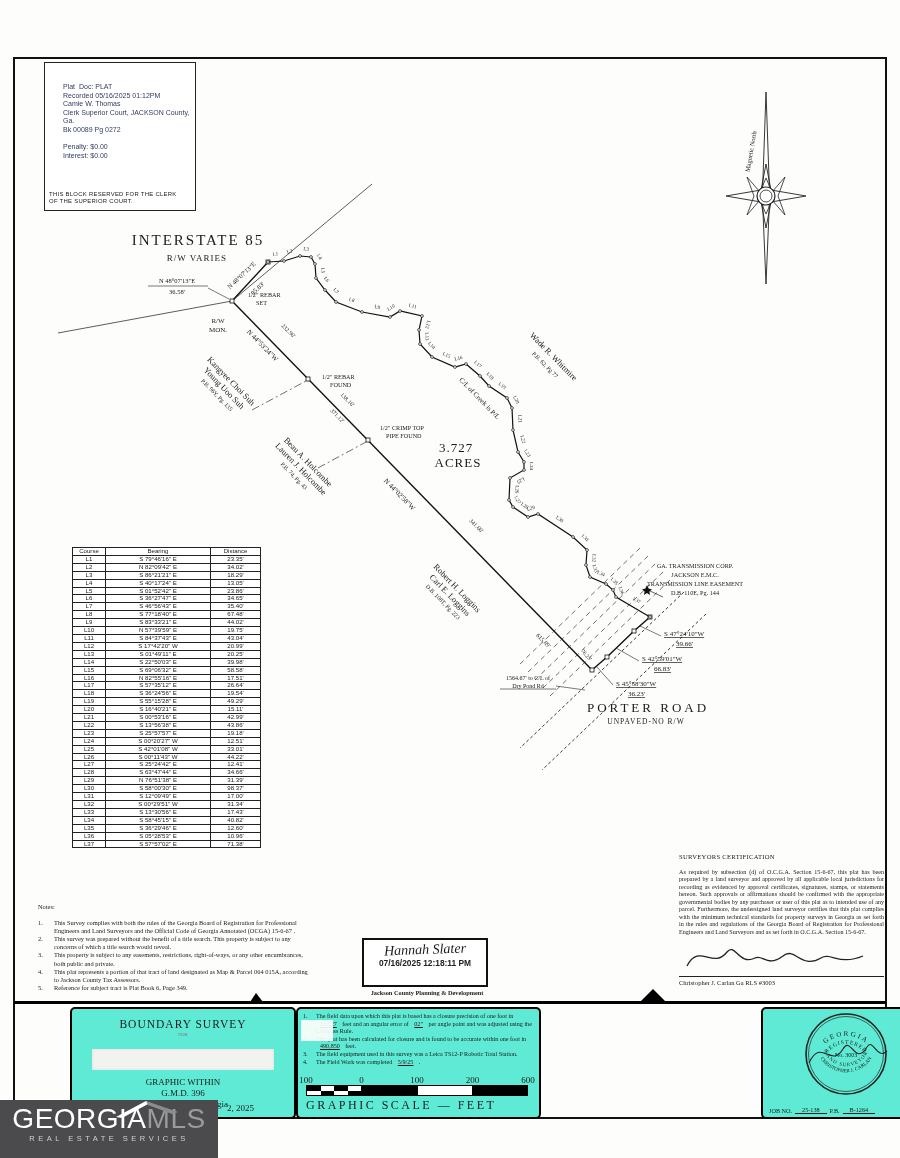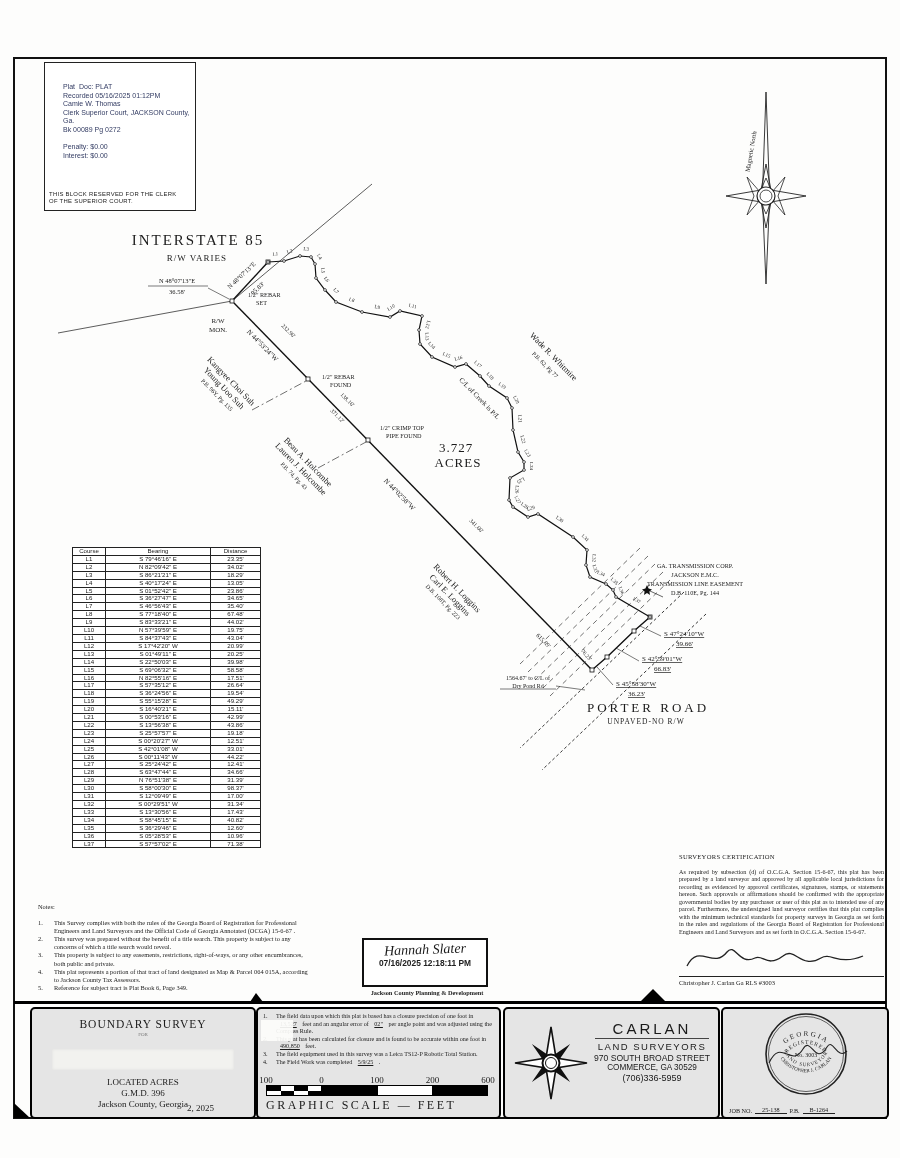--- a/index.html
+++ b/index.html
@@ -34,21 +34,21 @@
   
   .cert{left:679px;top:853px;width:205px;font-size:6.1px;line-height:7.5px;text-align:justify;}
   .cert-title{font-size:6.6px;margin-bottom:8px;letter-spacing:.3px;}
   .cert-name{border-top:1px solid #222;margin-top:1px;padding-top:2px;font-size:6.5px;text-align:left;}
   
   .approval{left:362px;top:938px;width:122px;height:45px;border:2px solid #111;background:#fff;text-align:center;}
   .approval-sig{font-style:italic;font-size:14px;margin-top:2px;transform:rotate(-2deg);}
   .approval-dt{font-family:"Liberation Sans",sans-serif;font-size:8.4px;font-weight:bold;color:#222;}
   .approval-agency{left:362px;top:989px;width:130px;text-align:center;font-size:6.3px;font-weight:bold;}
   
-  .bbox{border:2.5px solid #000;border-radius:5px;background:#e5e5e5;}
+  .bbox{border:2.5px solid #000;border-radius:5px;background:#5eead4;margin-left:40px;}
   .box1{left:30px;top:1007px;width:222px;height:108px;text-align:center;}
   .bs-title{font-size:11.5px;letter-spacing:1px;margin-top:9px;}
   .bs-for{font-size:5px;color:#777;margin-top:2px;}
   .bs-redact{position:absolute;left:20px;top:40px;width:182px;height:21px;background:#f2f2ef;
              box-shadow:inset 0 0 3px #ddd;color:#b9b9b4;font-size:8px;line-height:21px;}
   .bs-line{font-size:9px;line-height:11px;}
   .bs-date{position:absolute;right:40px;bottom:4px;font-size:9px;}
   .box2{left:256px;top:1007px;width:241px;height:108px;}
   .fnotes{position:absolute;left:5px;top:4px;width:230px;font-size:6.1px;line-height:7.6px;}
   .f-row{display:flex;}
@@ -558,21 +558,21 @@
   <div class="abs approval">
     <div class="approval-sig">Hannah Slater</div>
     <div class="approval-dt">07/16/2025 12:18:11 PM</div>
   </div>
   <div class="abs approval-agency">Jackson County Planning &amp; Development</div>
 
   <div class="abs bbox box1">
     <div class="bs-title">BOUNDARY SURVEY</div>
     <div class="bs-for">FOR</div>
     <div class="bs-redact"></div>
-    <div class="bs-line" style="margin-top:40px">LOCATED ACRES</div>
+    <div class="bs-line" style="margin-top:40px">GRAPHIC WITHIN</div>
     <div class="bs-line">G.M.D. 396</div>
     <div class="bs-line">Jackson County, Georgia</div>
     <div class="bs-date">2, 2025</div>
   </div>
 
   <div class="abs bbox box2">
     <div class="fnotes" id="field-list">
         <div class="f-row">
           <span class="f-num">1.</span>
           <span class="f-text"><span>The field data upon which this plat is based has a closure precision of one foot in </span><span class="und" style="padding: 0px 4px;">13,527</span><span> feet and an angular error of </span><span class="und" style="padding: 0px 4px;">02"</span><span> per angle point and was adjusted using the Compass Rule.</span></span>
@@ -611,36 +611,20 @@
             <div class="sb-b"></div>
         </div>
         <div class="sb-seg sb-b"></div>
         <div class="sb-seg sb-w"></div>
         <div class="sb-seg sb-b"></div>
       </div>
       <div class="sb-label">GRAPHIC SCALE  —  FEET</div>
     </div>
   </div>
 
-  <div class="abs bbox box3">
-    <svg class="abs" style="left:6px;top:14px" width="80" height="80" viewBox="0 0 80 80">
-      <path d="M59.1,20.9 L46,40 L59.1,59.1 L40,46 L20.9,59.1 L34,40 L20.9,20.9 L40,34 Z" fill="#111"></path>
-      <path d="M40,4 L45,35 L76,40 L45,45 L40,76 L35,45 L4,40 L35,35 Z" fill="#fff" stroke="#111" stroke-width="1.6"></path>
-      <circle cx="40" cy="40" r="8.5" fill="#fff" stroke="#111" stroke-width="2"></circle>
-      <circle cx="40" cy="40" r="5.5" fill="#fff" stroke="#111" stroke-width="1"></circle>
-    </svg>
-    <div class="carlan-text">
-      <div class="carlan-name">CARLAN</div>
-      <div class="carlan-rule"></div>
-      <div class="carlan-sub">LAND SURVEYORS</div>
-      <div class="carlan-addr">970 SOUTH BROAD STREET</div>
-      <div class="carlan-city">COMMERCE, GA  30529</div>
-      <div class="carlan-phone">(706)336-5959</div>
-    </div>
-  </div>
 
   <div class="abs bbox box4">
     <svg class="abs" style="left:40px;top:2px" width="86" height="86" viewBox="0 0 86 86">
       <circle cx="43" cy="43" r="40" fill="none" stroke="#222" stroke-width="1.6"></circle>
       <circle cx="43" cy="43" r="37.5" fill="none" stroke="#222" stroke-width="0.7"></circle>
       <defs>
         <path id="arcT1" d="M 13,48 A 31,31 0 0 1 73,48"></path>
         <path id="arcT2" d="M 20,50 A 24,24 0 0 1 66,50"></path>
         <path id="arcB1" d="M 20,38 A 24,24 0 0 0 66,38"></path>
         <path id="arcB2" d="M 13,38 A 31,31 0 0 0 73,38"></path>
@@ -653,14 +637,22 @@
       <path d="M6,52 C18,26 28,58 40,38 C48,24 52,56 64,36 C70,26 74,50 84,40" fill="none" stroke="#222" stroke-width="1.1"></path>
     </svg>
     <div class="jobrow">
       <span>JOB NO.</span>
       <span class="jobval">25-138</span>
       <span>P.B.</span>
       <span class="jobval">B-1264</span>
     </div>
   </div>
 
+  <div class="abs gmls">
+    <svg class="gmls-roof" width="64" height="17" viewBox="0 0 64 17">
+      <polygon points="0,16 30,0 34,2 6,17" fill="#ffffff"></polygon>
+      <polygon points="30,0 62,11 56,13 32,4" fill="#8b8c8e"></polygon>
+    </svg>
+    <div class="gmls-row"><span class="gmls-g">GEORGIA</span><span class="gmls-m">MLS</span></div>
+    <div class="gmls-sub">REAL ESTATE SERVICES</div>
+  </div>
 
 </div>
 
 </body></html>

